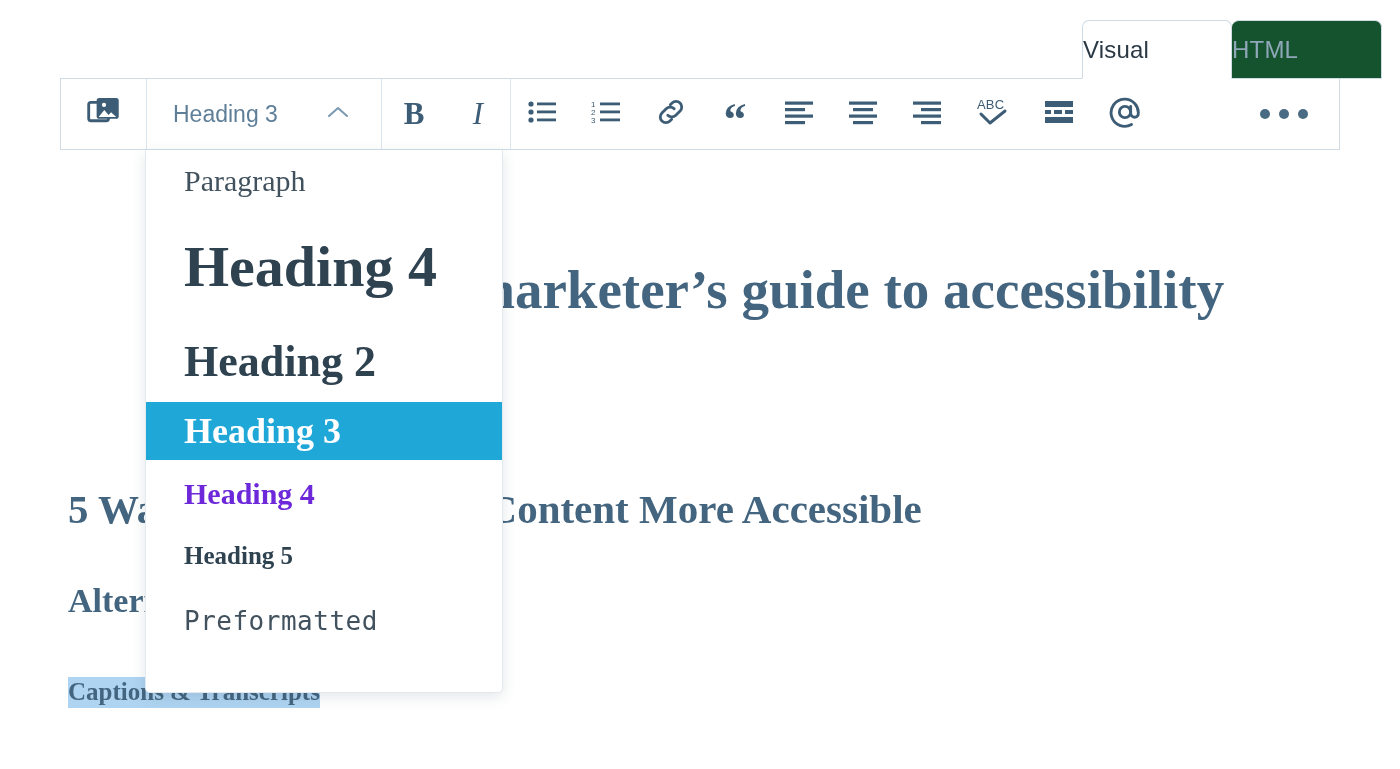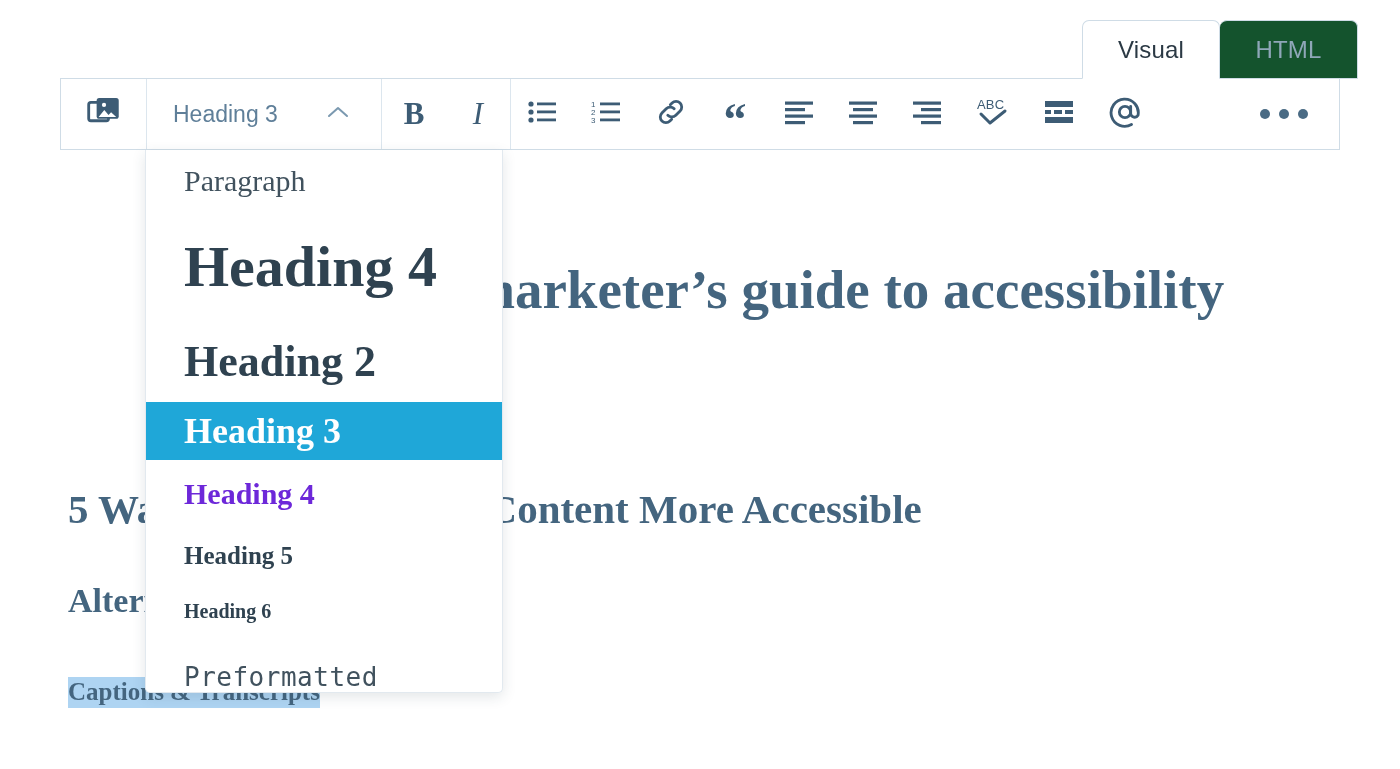--- a/index.html
+++ b/index.html
@@ -25,25 +25,24 @@
   .tabs {
     position: absolute;
     left: 1082px;
     top: 20px;
     display: flex;
     align-items: flex-end;
     z-index: 6;
   }
   .tab {
     box-sizing: border-box;
-    width: 138px;
+    width: 150px;
     height: 59px;
     display: flex;
     align-items: center;
-    justify-content: center;
     font-size: 24px;
     letter-spacing: 0.2px;
     border: 1px solid #cfdce6;
     border-top-left-radius: 7px;
     border-top-right-radius: 7px;
     font-family: "Liberation Sans", sans-serif;
   }
   .tab.active {
     background: #ffffff;
     color: #2b3944;
@@ -470,21 +469,18 @@
     </div>
     <div class="dd-item dd-h3 selected">
       <span>Heading 3</span>
     </div>
     <div class="dd-item dd-h4">
       <span>Heading 4</span>
     </div>
     <div class="dd-item dd-h5">
       <span>Heading 5</span>
     </div>
-    <div class="dd-item dd-h6">
-      <span>Heading 6</span>
-    </div>
     <div class="dd-item dd-pre">
       <span>Preformatted</span>
     </div>
   </div>
 
 </div>
 
 </body></html>

